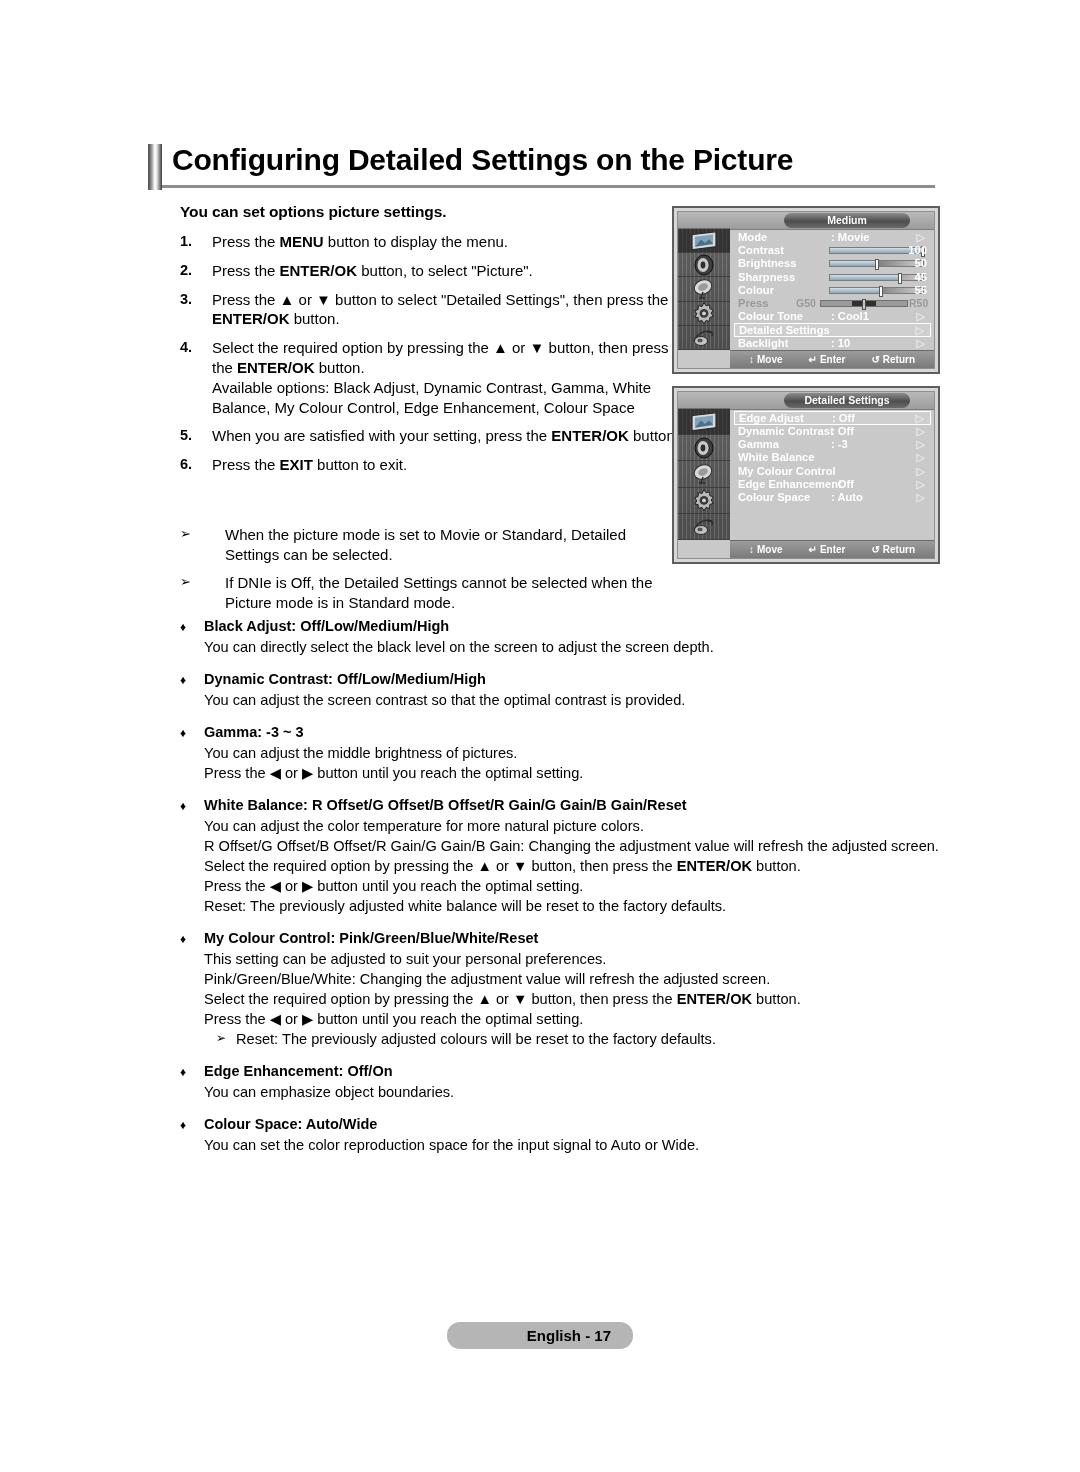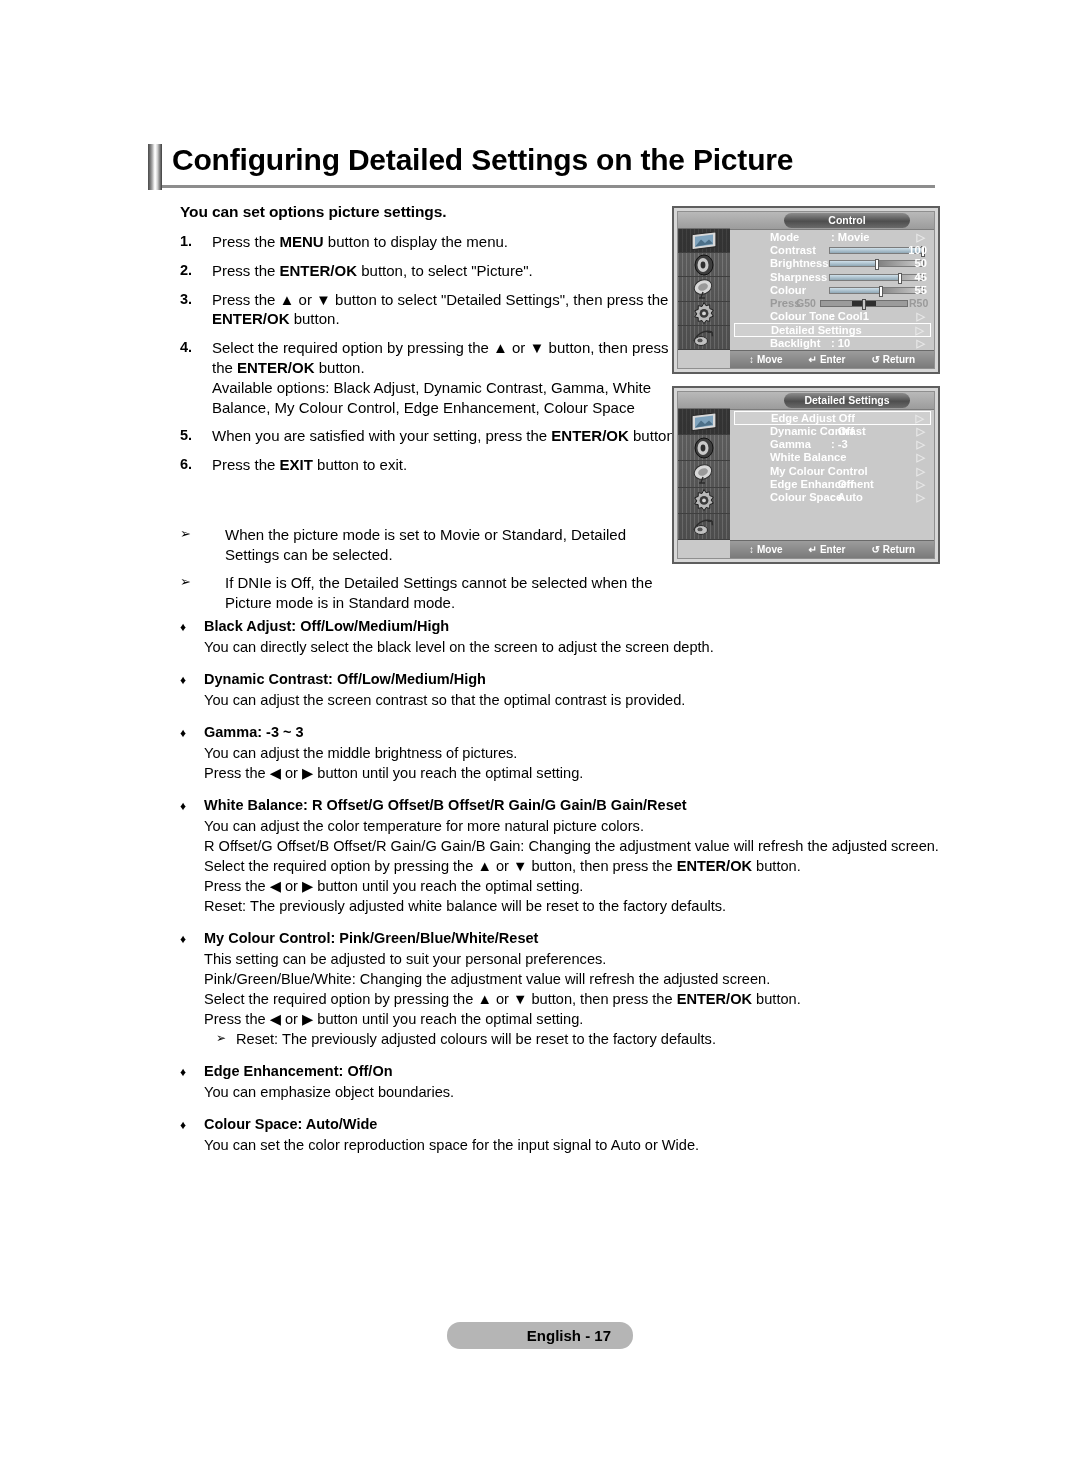--- a/index.html
+++ b/index.html
@@ -216,21 +216,21 @@
     font-size: 11.2px;
     font-weight: bold;
     color: #ffffff;
   }
   .row {
     position: relative;
     height: 13.2px;
     line-height: 13.2px;
     white-space: nowrap;
   }
-  .row .lbl { position: absolute; left: 4px; margin-left: 32px; }
+  .row .lbl { position: absolute; left: 4px; }
   .row .val { position: absolute; left: 97px; }
   .row .arw { position: absolute; right: 6px; top: 0px; color: #e8e8e8; font-size: 11px; }
   .row.dim .lbl, .row.dim .val { color: #9a9a9a; }
   .row.sel {
     border: 1px solid #ffffff;
     box-sizing: border-box;
     background: rgba(255,255,255,.12);
     height: 14px;
     line-height: 12px;
   }
@@ -431,21 +431,21 @@
       <div class="opt-body">
         <div>You can set the color reproduction space for the input signal to Auto or Wide.</div>
       </div>
     </div>
   </div>
 
 <div class="osd" id="osd-picture">
   <div class="osd-inner">
     <div class="osd-topbar">
       <div class="osd-tv">TV</div>
-      <div class="osd-title">Control</div>
+      <div class="osd-title">Medium</div>
     </div>
     <div class="osd-side">
         <div class="sicon active">
           <svg width="30" height="18" viewBox="0 0 30 18">
             <g transform="skewY(-7)">
               <rect x="3" y="3" width="24" height="15" rx="1" fill="#d9d9d9" stroke="#2a2a2a" stroke-width="1.2"></rect>
               <rect x="6" y="5.5" width="18" height="10" fill="#7fa3bd"></rect>
               <path d="M6 15.5 L12 9 L16 13 L20 10 L24 14.5 Z" fill="#4c6f88"></path>
             </g>
           </svg>

